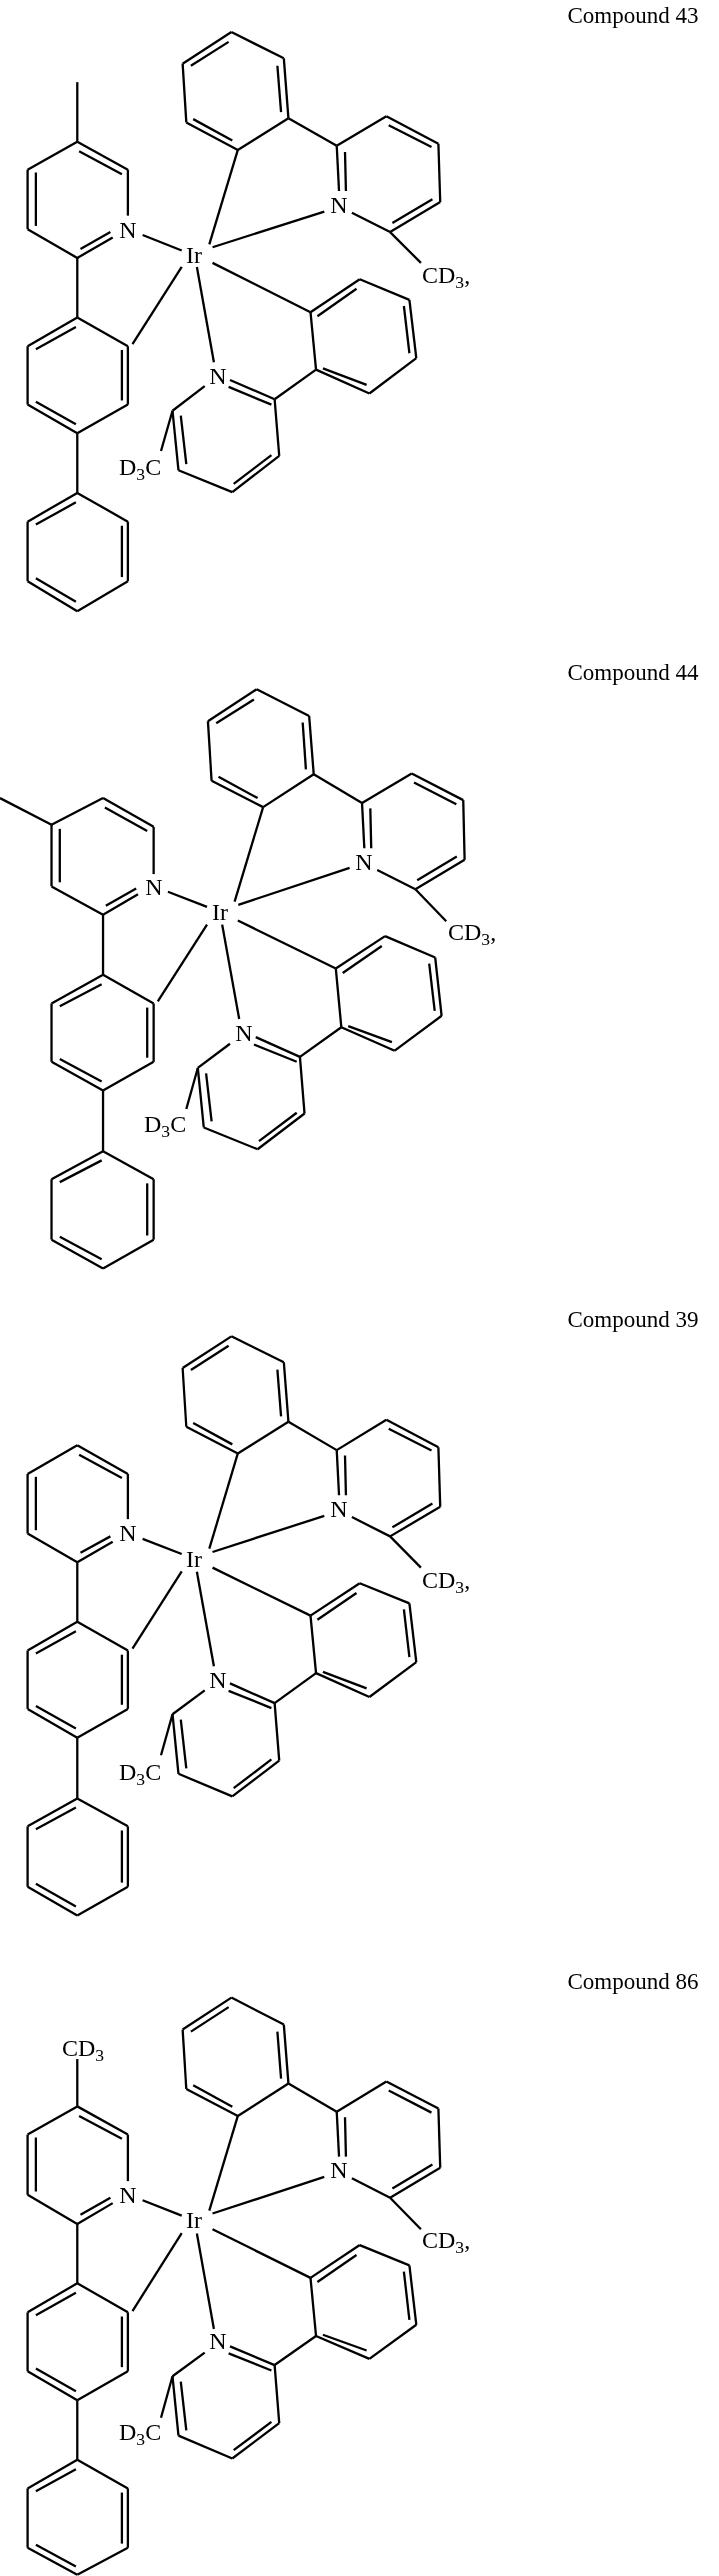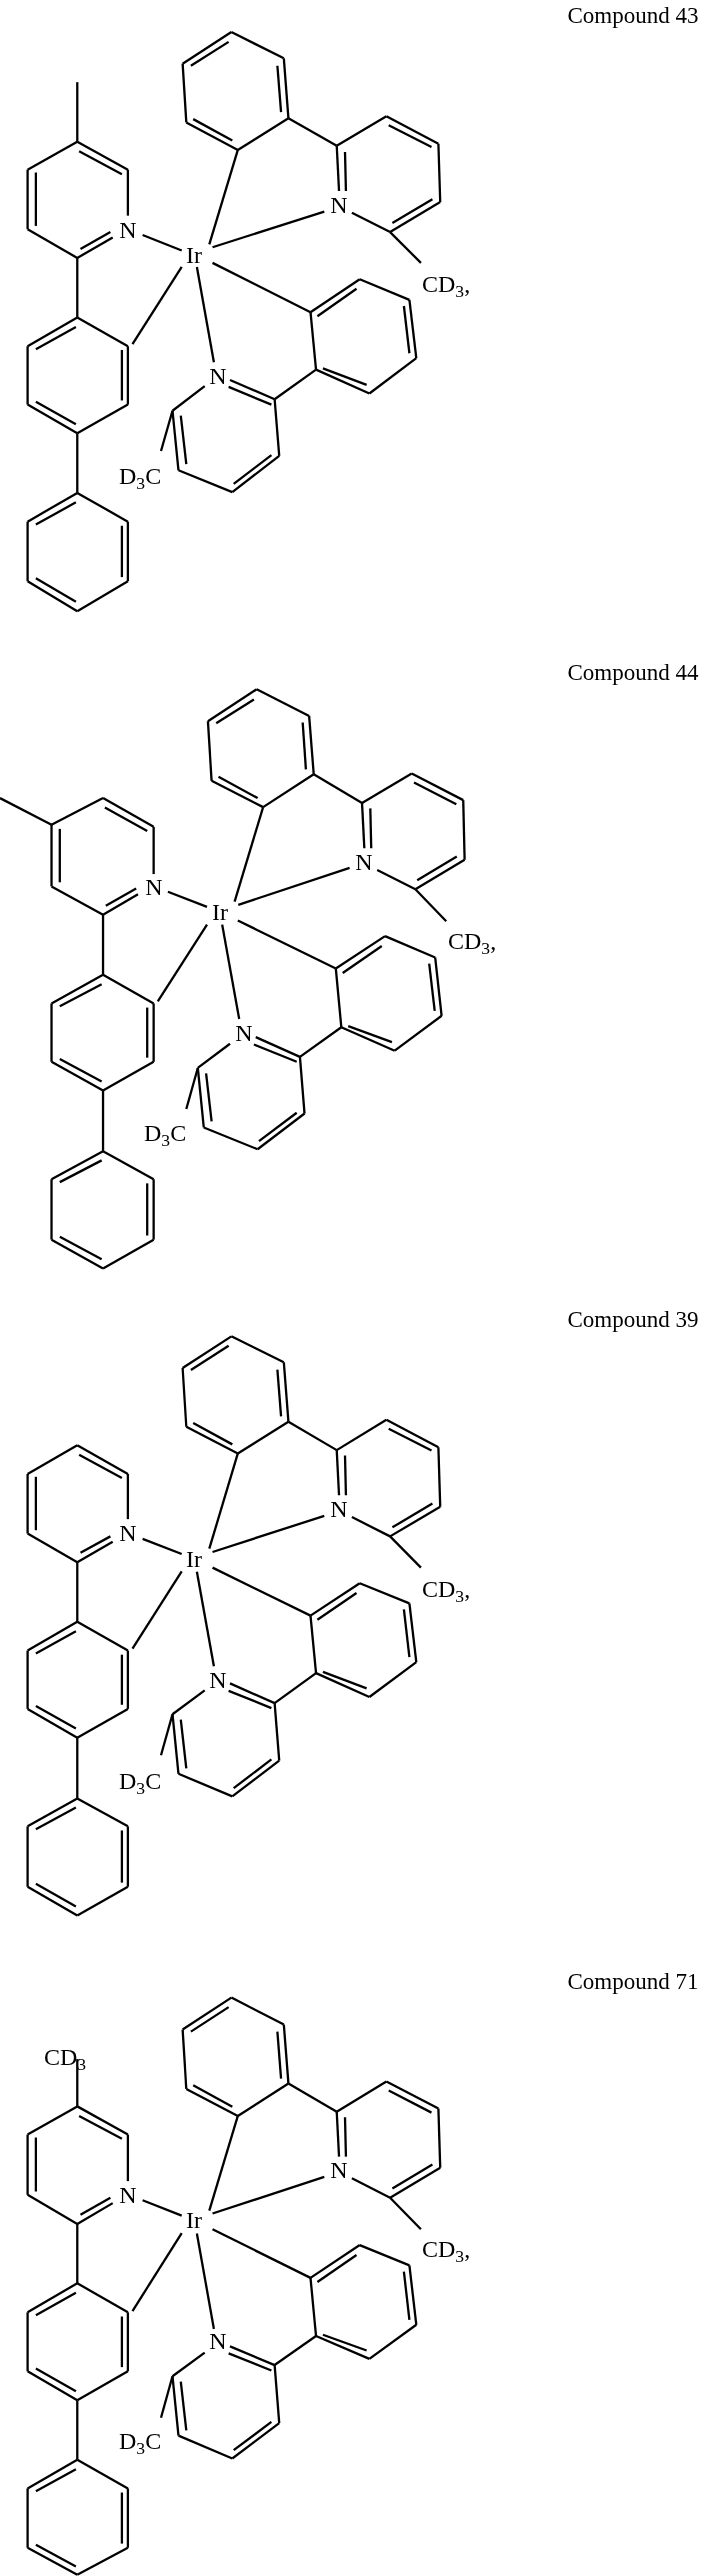--- a/index.html
+++ b/index.html
@@ -2,21 +2,21 @@
 <html style="font-size:14px"><head>
 <meta charset="utf-8">
 <style>
   html,body{margin:0;padding:0;background:#ffffff;}
   body{width:719px;height:2576px;position:relative;overflow:hidden;font-family:"Liberation Serif","DejaVu Serif",serif;color:#000;}
   .panel{position:absolute;left:0;width:702px;}
   .panel svg{position:absolute;left:0;top:0;width:719px;height:100%;}
   .panel svg line{stroke:#000;stroke-width:2.3px;vector-effect:non-scaling-stroke;stroke-linecap:butt;}
   .title{position:absolute;right:3.5px;font-size:23px;line-height:1;white-space:nowrap;}
   .atom{position:absolute;font-size:24px;line-height:1;white-space:nowrap;transform:translate(-50%,-50%);background:transparent;}
-  .grp{position:absolute;font-size:24px;line-height:1;white-space:nowrap;transform:translateY(-50%);margin-top:9px;}
+  .grp{position:absolute;font-size:24px;line-height:1;white-space:nowrap;transform:translateY(-50%);}
   .grp sub{font-size:17.6px;vertical-align:-5.3px;line-height:0;}
 </style>
 </head>
 <body>
 
 <div class="panel" style="top:0;height:642px;">
   <svg viewBox="0 0 1563 1563" preserveAspectRatio="none">
     <g>
       <line x1="503" y1="78" x2="617" y2="142"></line>
         <line x1="617" y1="142" x2="627" y2="288"></line>
@@ -414,22 +414,22 @@
       <line x1="597" y1="1055" x2="607" y2="1195"></line>
         <line x1="607" y1="1195" x2="505" y2="1280"></line>
         <line x1="505" y1="1280" x2="388" y2="1225"></line>
       <line x1="388" y1="1225" x2="375" y2="1082"></line>
         <line x1="375" y1="1082" x2="445" y2="1025"></line>
       <line x1="590" y1="1192" x2="508" y2="1260"></line>
         <line x1="405" y1="1212" x2="393" y2="1095"></line>
       <line x1="375" y1="1082" x2="350" y2="1182"></line>
     </g>
   </svg>
-  <div class="title" style="top:43px;">Compound 71</div>
-  <span class="grp" style="left:44px;top:121px;text-align:center;"><span>CD</span><sub>3</sub></span>
+  <div class="title" style="top:43px;">Compound 86</div>
+  <span class="grp" style="left:62px;top:121px;text-align:center;"><span>CD</span><sub>3</sub></span>
   <span class="atom" style="left:128px;top:268px;">N</span>
   <span class="atom" style="left:194px;top:293px;">Ir</span>
   <span class="atom" style="left:339px;top:243px;">N</span>
   <span class="atom" style="left:218px;top:414px;">N</span>
   <span class="grp" style="left:422px;top:313px;"><span>CD</span><sub>3</sub><span>,</span></span>
   <span class="grp" style="left:119px;top:505px;"><span>D</span><sub>3</sub><span>C</span></span>
 </div>
 
 
 </body></html>

